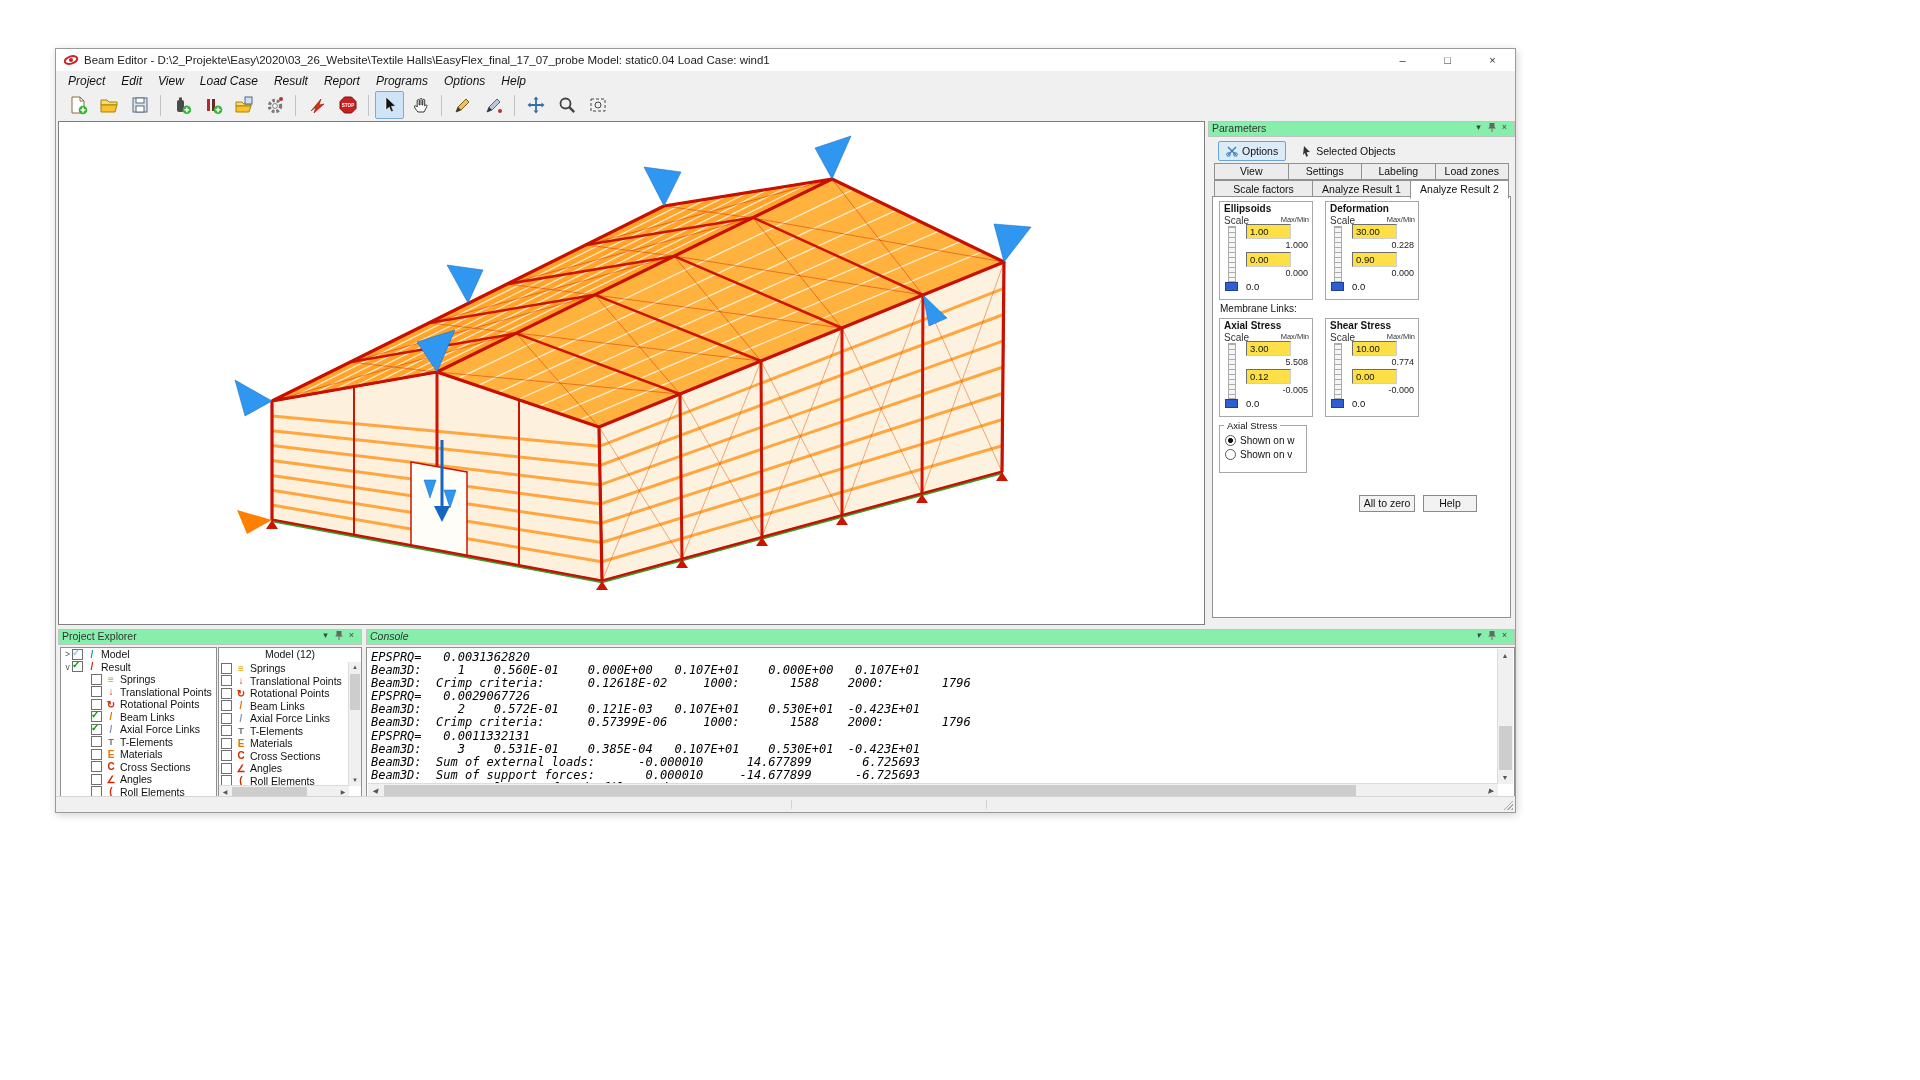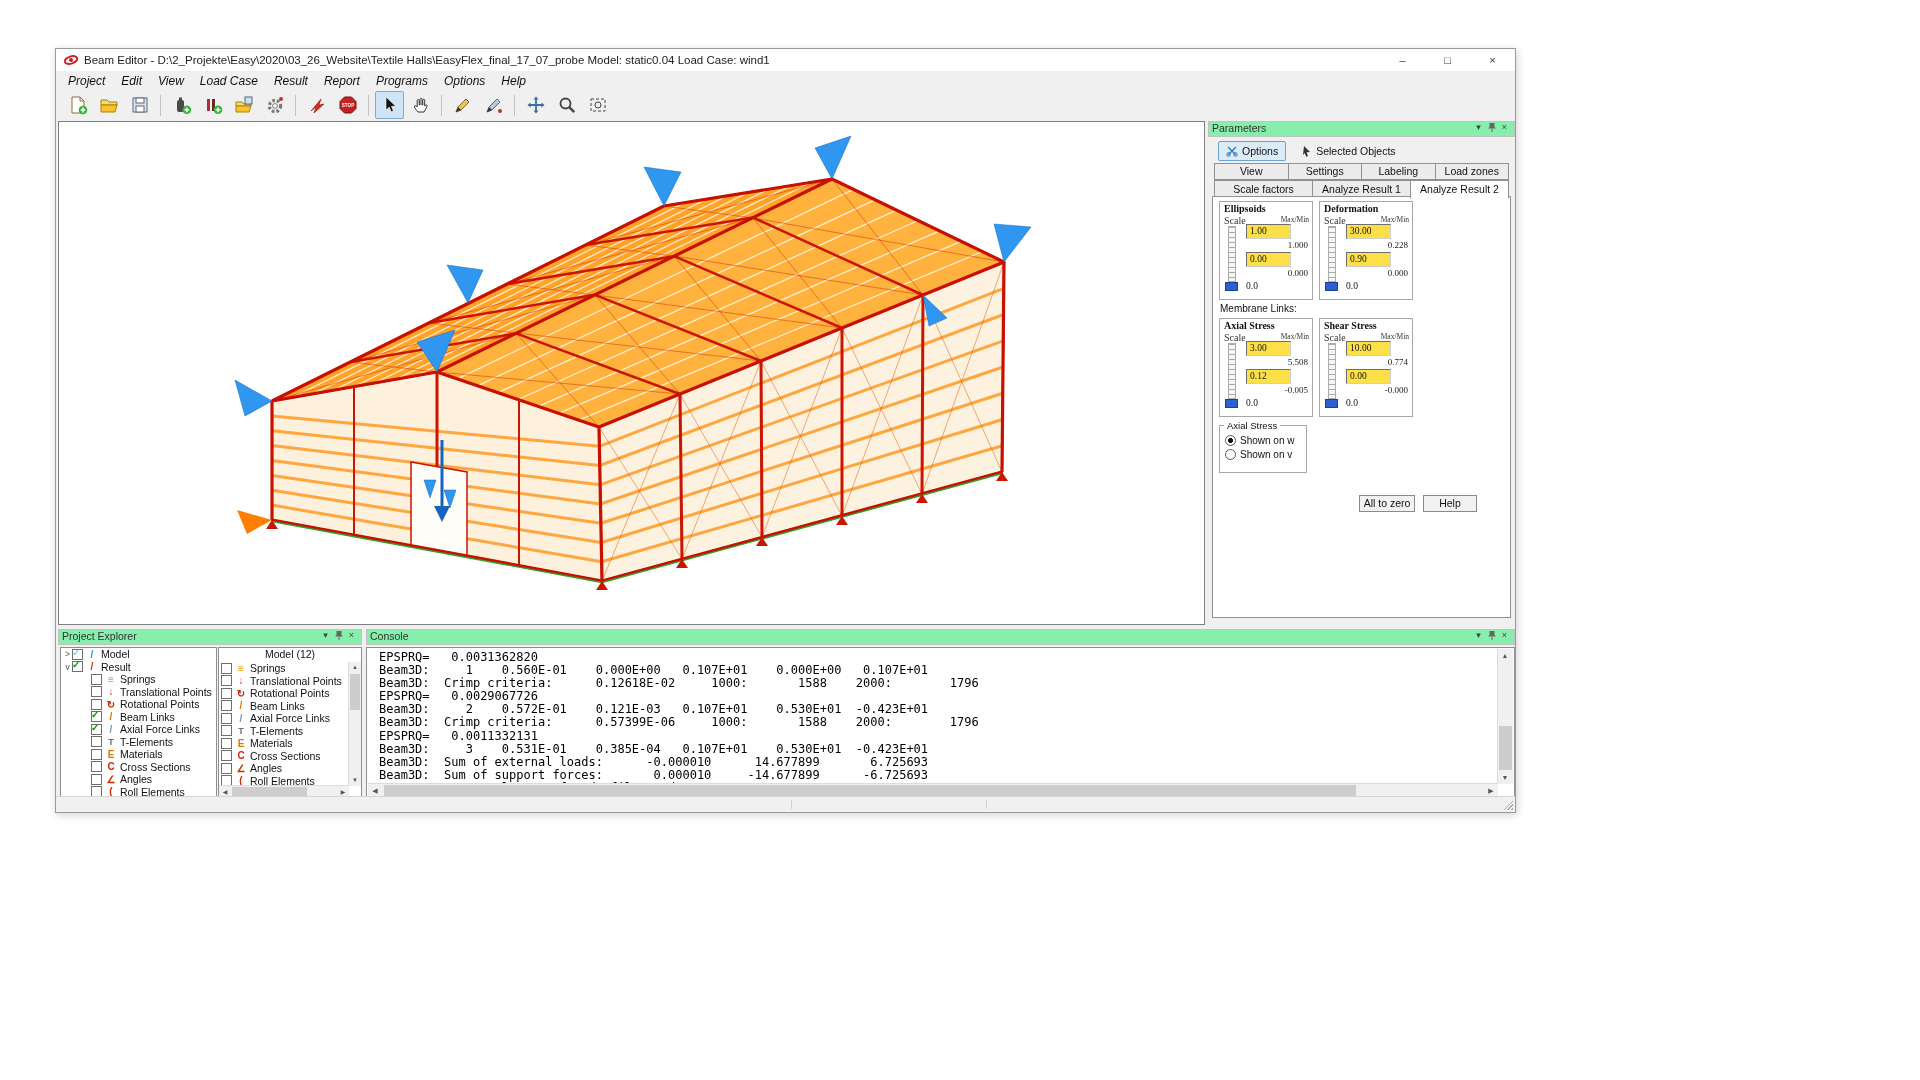--- a/index.html
+++ b/index.html
@@ -29,21 +29,21 @@
   .params{position:absolute;left:1152px;top:72px;width:307px;height:504px;background:#f0f0f0;}
   .mode-row{position:absolute;left:10px;top:20px;display:flex;gap:8px;}
   .mode-btn{display:flex;align-items:center;gap:4px;height:18px;padding:0 7px;font-size:10.5px;border:1px solid transparent;border-radius:2px;color:#111;}
   .mode-btn.pressed{background:#dcebf8;border-color:#6aa3d8;}
   .tabs{position:absolute;left:6px;top:42px;width:296px;}
   .tabrow{display:flex;width:294px;}
   .tab{flex:1;text-align:center;height:15px;line-height:15px;font-size:10.5px;border:1px solid #919191;margin-right:-1px;background:#ececec;white-space:nowrap;overflow:hidden;padding:0 2px;}
   .tabrow2 .tab{height:17px;line-height:17px;}
   .tab.active{background:#fff;position:relative;z-index:3;border-bottom:1px solid #fff;}
   .pcontent{position:absolute;left:4px;top:75px;right:4px;bottom:7px;background:#fff;border:1px solid #919191;}
-  .grow{position:absolute;display:flex;gap:6px;font-family:Liberation Serif, serif;}
+  .grow{position:absolute;display:flex;gap:12px;}
   .grow1{left:6px;top:4px;}
   .grow2{left:6px;top:121px;}
   .membrane-label{position:absolute;left:7px;top:106px;font-size:10px;color:#111;}
   .sgroup{width:92px;height:97px;border:1px solid #a8a8a8;background:#fff;position:relative;flex:none;}
   .sg-title{position:absolute;left:4px;top:1px;font-size:10px;font-weight:bold;}
   .sg-scale{position:absolute;left:4px;top:13px;font-size:10px;color:#333;}
   .sg-maxmin{position:absolute;right:3px;top:13px;font-size:7.5px;color:#333;}
   .sg-slider{position:absolute;left:8px;top:24px;width:6px;height:54px;border:1px solid #adadad;background:#f6f6f6;background-image:repeating-linear-gradient(to bottom,rgba(110,110,110,.55) 0 1px,transparent 1px 5px);}
   .sg-thumb{position:absolute;left:5px;top:80px;width:11px;height:7px;background:#2e5fd0;border:1px solid #1d3f94;}
   .sg-cur{position:absolute;left:26px;top:79px;font-size:9.5px;}
@@ -93,23 +93,23 @@
   .pe-vthumb{position:absolute;left:1px;right:1px;top:12px;height:36px;}
   .pe-hscroll{left:0;right:12px;bottom:0;height:12px;}
   .pe-hthumb{height:10px;width:58%;margin:0 1px;}
   .co-vscroll{right:1px;top:1px;bottom:14px;width:15px;}
   .co-vthumb{position:absolute;left:1px;right:1px;bottom:14px;height:44px;}
   .co-hscroll{left:1px;right:16px;bottom:1px;height:13px;}
   .co-hthumb{height:11px;flex:1;margin:0 2px 0 2px;max-width:86%;}
   .sb-sm{font-size:6px;width:12px;height:11px;line-height:11px;}
   .sb-md{font-size:7px;width:14px;height:13px;line-height:13px;}
   
-  .console{position:absolute;left:310px;top:580px;width:1149px;height:170px;background:#f0f0f0;}
+  .console{position:absolute;left:310px;top:580px;width:1149px;height:170px;background:#f0f0f0;font-style:italic;}
   .console-body{position:absolute;left:0;top:18px;right:0;bottom:0;border:1px solid #8f8f8f;background:#fff;overflow:hidden;}
-  .console-text{position:absolute;left:1px;top:1px;right:17px;bottom:15px;overflow:hidden;padding:2px 11px;}
+  .console-text{position:absolute;left:1px;top:1px;right:17px;bottom:15px;overflow:hidden;padding:2px 3px;}
   .cline{font-family:"DejaVu Sans Mono",monospace;font-size:12px;line-height:13.1px;white-space:pre;color:#000;}
   
   .statusbar{position:absolute;left:0;right:0;bottom:0;height:15px;background:#f0f0f0;border-top:1px solid #d6d6d6;}
   .status-sep{position:absolute;top:3px;width:1px;height:9px;background:#d2d2d2;}
   .grip{position:absolute;right:2px;bottom:2px;width:11px;height:11px;background:linear-gradient(135deg,transparent 0 55%,#ababab 55% 62%,transparent 62% 72%,#ababab 72% 79%,transparent 79% 89%,#ababab 89% 96%,transparent 96%);}
 </style>
 </head>
 <body>
 
 <div class="page">

